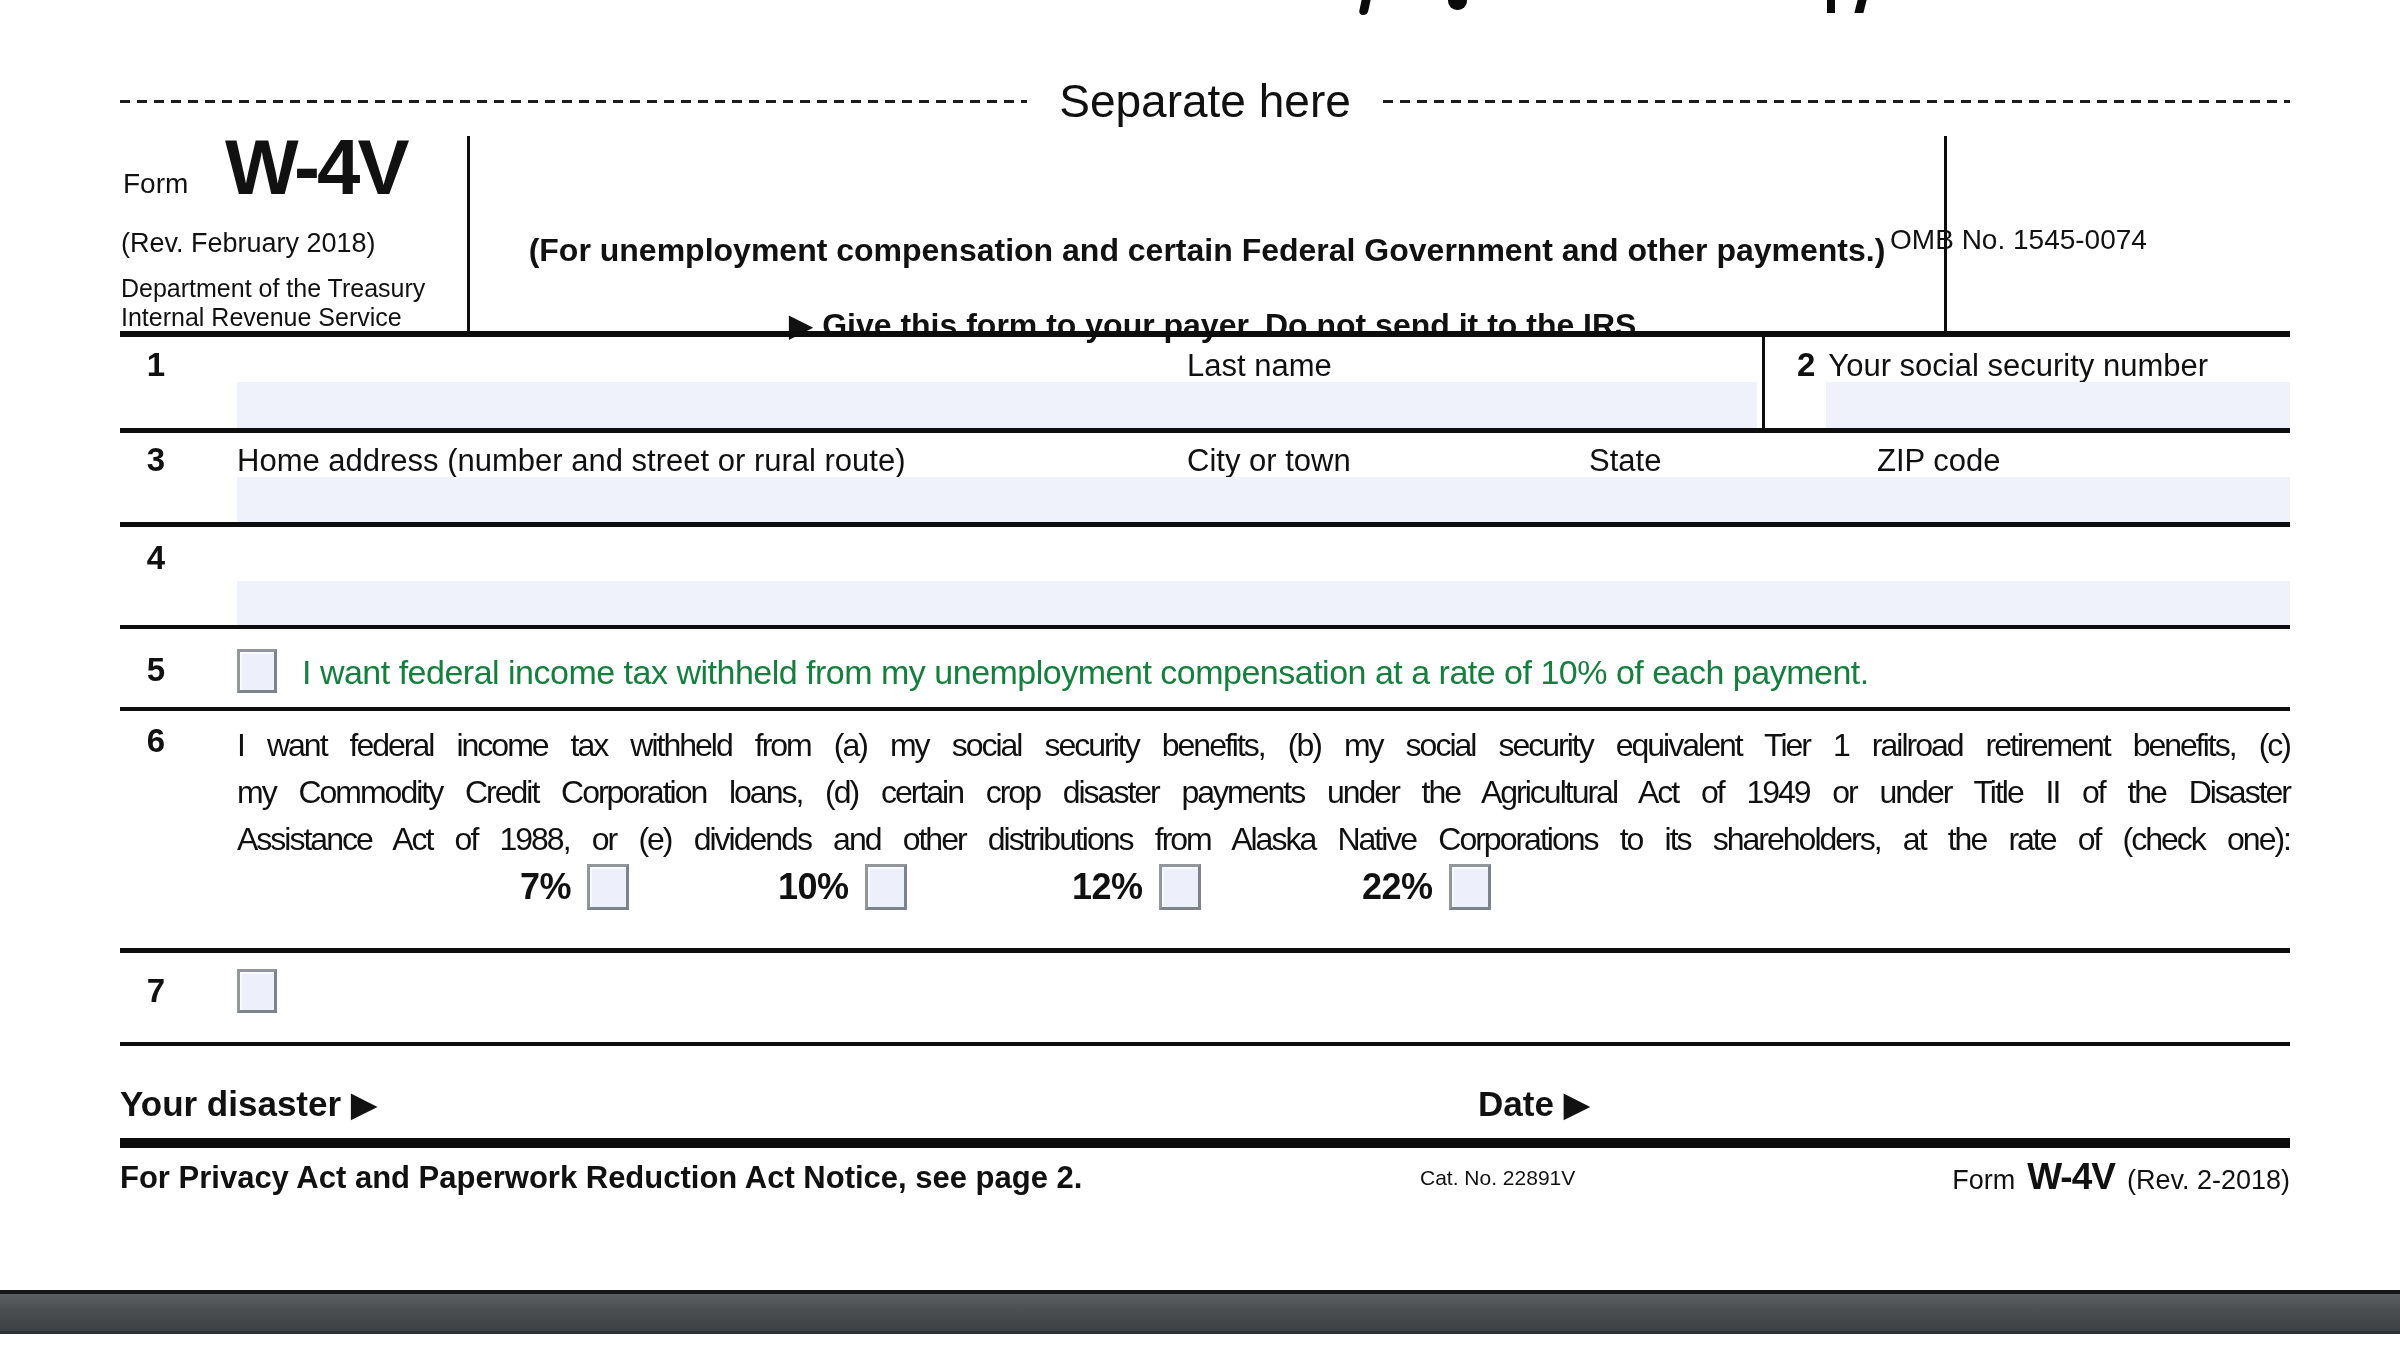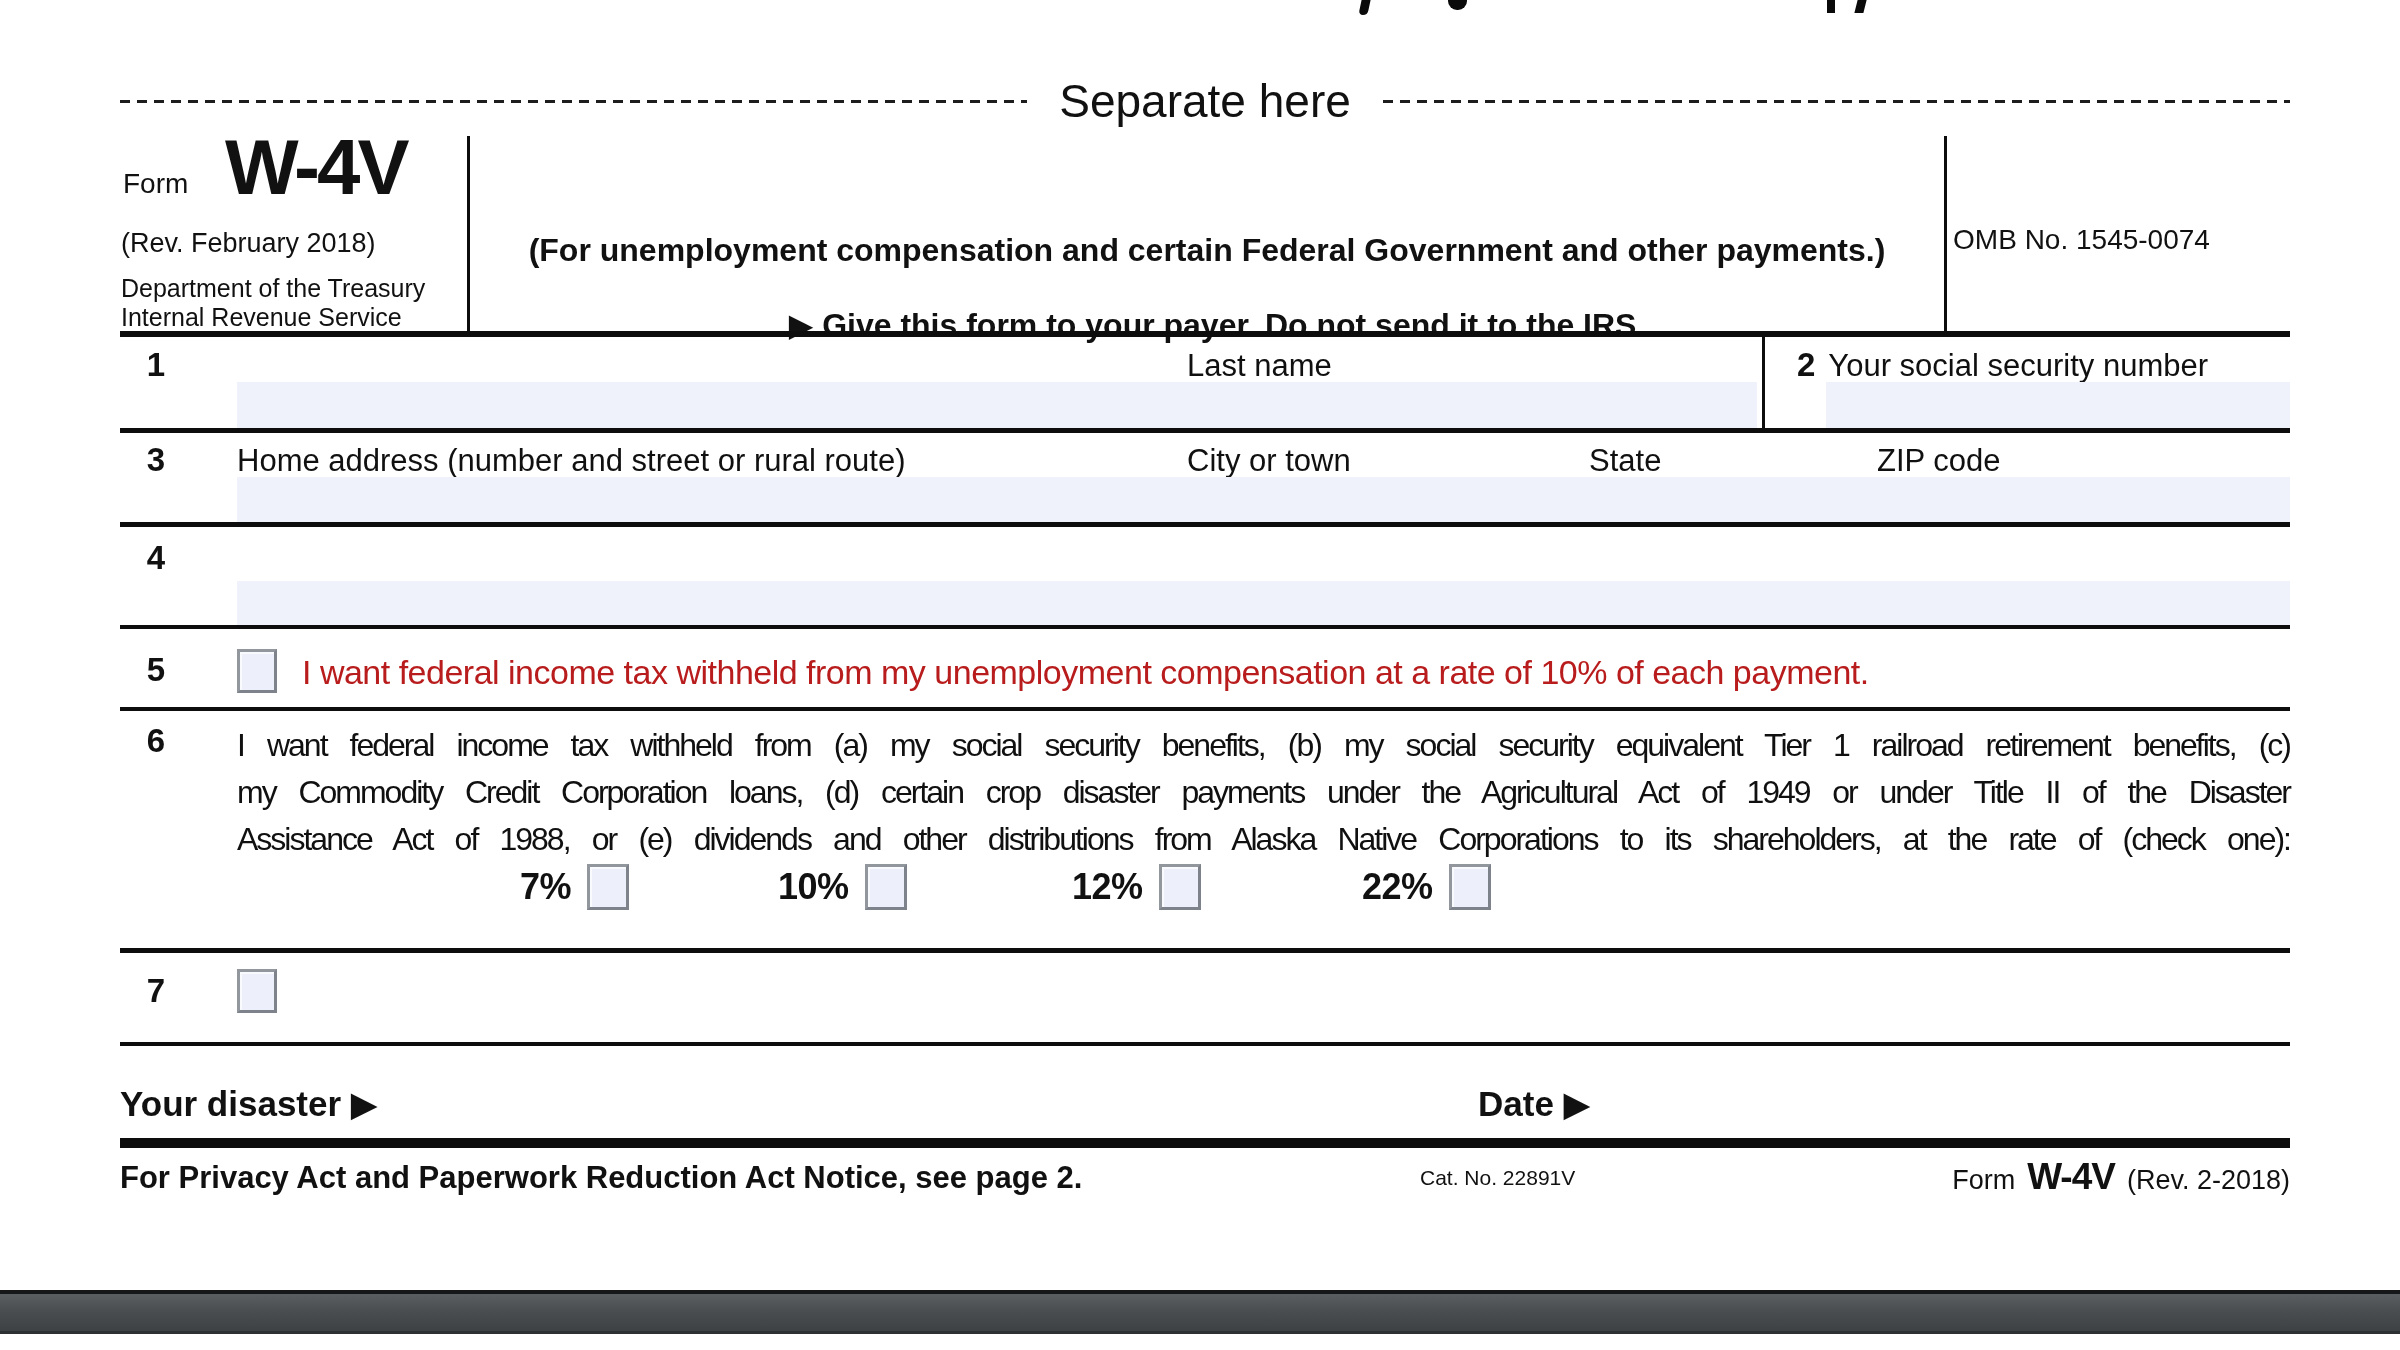--- a/index.html
+++ b/index.html
@@ -3,21 +3,21 @@
 <meta charset="utf-8">
 <style>
   html,body{margin:0;padding:0;background:#ffffff;}
   .board{position:relative;width:2400px;height:1350px;background:#fff;overflow:hidden;
          font-family:"Liberation Sans","DejaVu Sans",sans-serif;color:#111;}
   .abs{position:absolute;}
   .hline{position:absolute;background:#0d0d0d;}
   .vline{position:absolute;background:#0d0d0d;}
   .lbl{font-size:31px;color:#101010;white-space:nowrap;}
   .num{font-weight:bold;font-size:33px;width:46px;text-align:center;}
-  .body-txt{font-size:34px;letter-spacing:-0.5px;white-space:nowrap;color:#b91c1c;}
+  .body-txt{font-size:34px;letter-spacing:-0.5px;white-space:nowrap;color:#15803d;}
   .field{position:absolute;background:#f0f2fb;}
   .cb{width:34px;height:38px;background:#edf0fa;border:3px solid #92969d;
       border-right-color:#7e828a;border-bottom-color:#7e828a;
       box-shadow:inset 2px 2px 0 rgba(255,255,255,.65);}
   .frag{position:absolute;background:#0a0a0a;}
   
   .sep-row{position:absolute;left:120px;top:78px;width:2170px;height:46px;
            display:flex;align-items:center;gap:26px;}
   .dash{flex:1;height:3px;
         background-image:repeating-linear-gradient(90deg,#1d1d1d 0 10px,transparent 10px 17px);}
@@ -58,21 +58,21 @@
   <div class="abs" style="left:121px;top:228px;font-size:27px;">(Rev. February 2018)</div>
   <div class="abs" style="left:121px;top:274px;font-size:25px;">Department of the Treasury</div>
   <div class="abs" style="left:121px;top:303px;font-size:25px;">Internal Revenue Service</div>
 
   <div class="vline" style="left:467px;top:136px;width:3px;height:196px;"></div>
   <div class="vline" style="left:1944px;top:136px;width:3px;height:196px;"></div>
 
   <div class="hdr-center" style="top:232px;font-size:32px;">(For unemployment compensation and certain Federal Government and other payments.)</div>
   <div class="hdr-center" style="top:306px;font-size:32px;margin-left:10px;">▶ Give this form to your payer. Do not send it to the IRS.</div>
 
-  <div class="abs" style="left:1909px;top:224px;width:345px;text-align:center;font-size:28px;white-space:nowrap;">OMB No. 1545-0074</div>
+  <div class="abs" style="left:1846px;top:224px;width:345px;text-align:center;font-size:28px;white-space:nowrap;">OMB No. 1545-0074</div>
 
   <div class="hline" style="left:120px;top:331px;width:2170px;height:6px;"></div>
 
   <div class="abs num" style="left:133px;top:346px;">1</div>
   <div class="abs lbl" style="left:1187px;top:348px;">Last name</div>
   <div class="field" style="left:237px;top:382px;width:1520px;height:46px;"></div>
   <div class="vline" style="left:1762px;top:337px;width:3px;height:91px;"></div>
   <div class="abs" style="left:1797px;top:346px;display:flex;gap:13px;align-items:baseline;">
     <span style="font-weight:bold;font-size:33px;">2</span>
     <span class="lbl">Your social security number</span>

